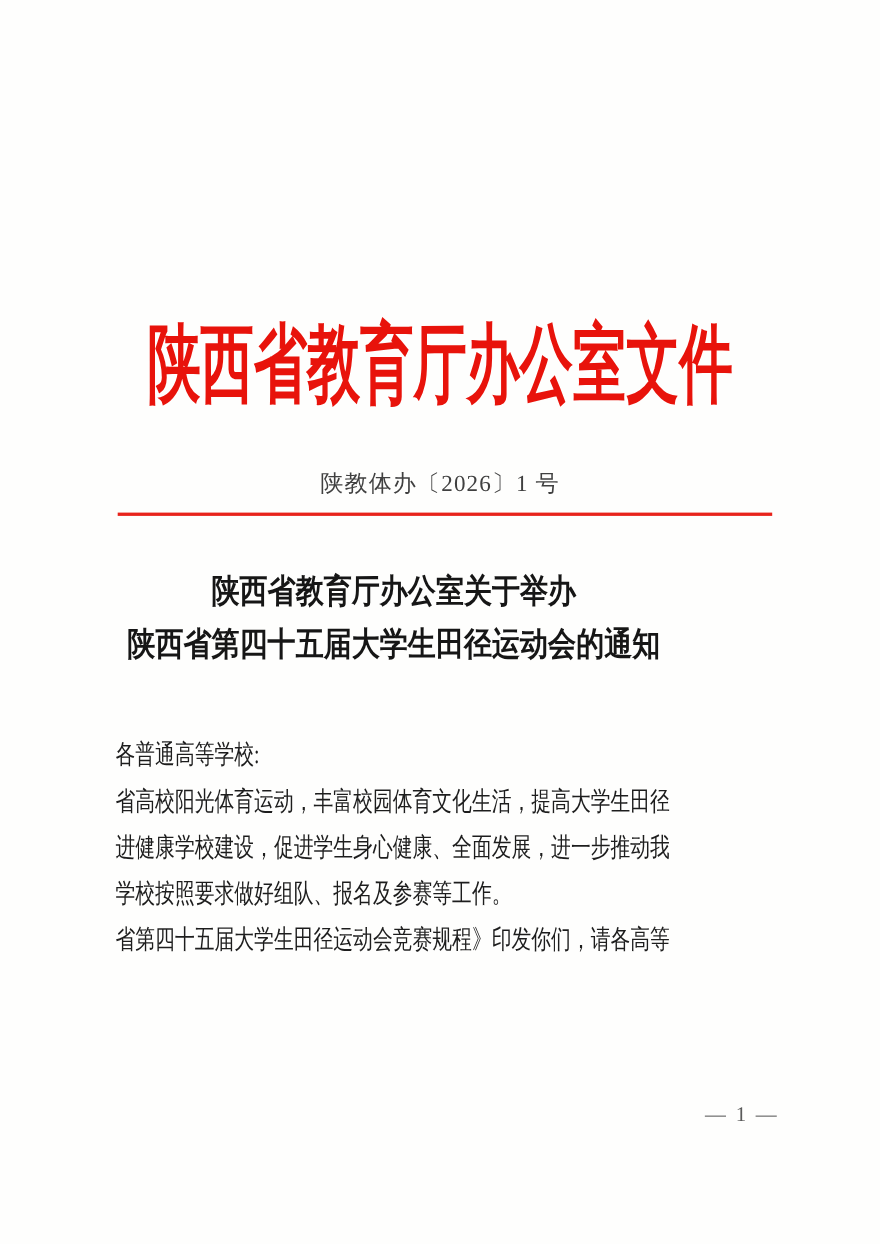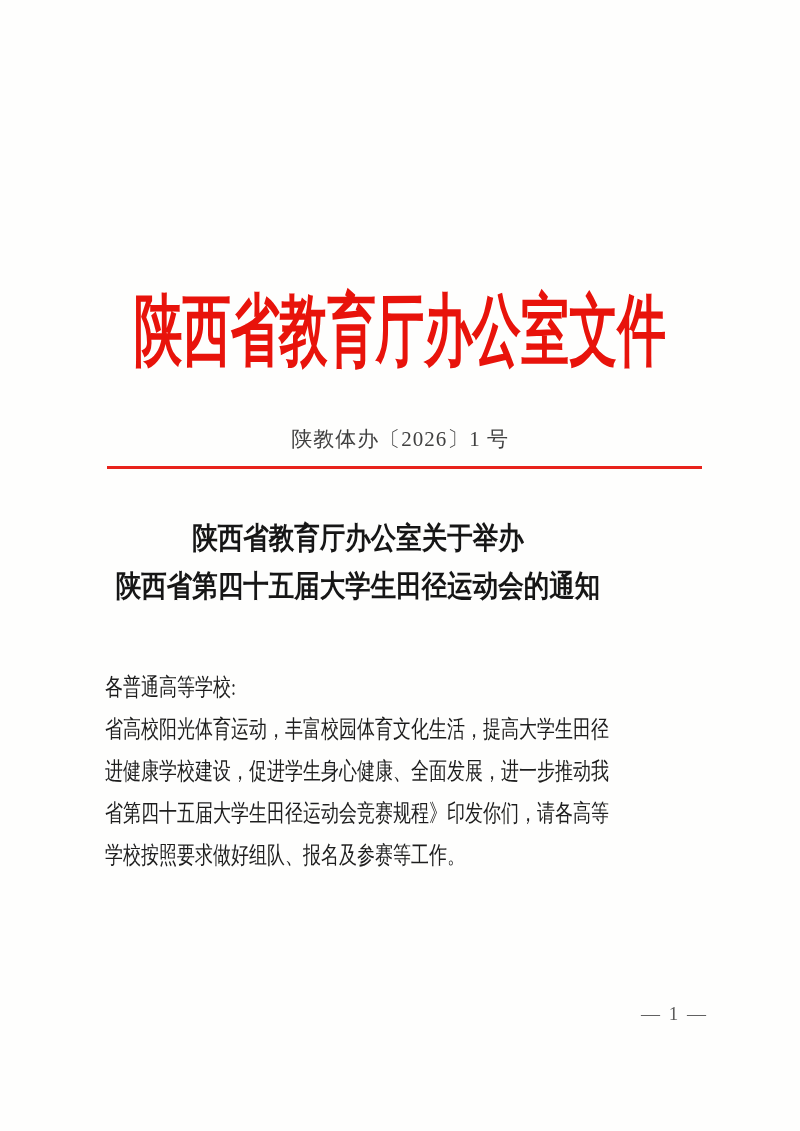--- a/index.html
+++ b/index.html
@@ -148,22 +148,22 @@
     <div class="b-line">
       <span class="txt">各普通高等学校:</span>
     </div>
     <div class="b-line">
       <span class="txt">省高校阳光体育运动，丰富校园体育文化生活，提高大学生田径</span>
     </div>
     <div class="b-line">
       <span class="txt">进健康学校建设，促进学生身心健康、全面发展，进一步推动我</span>
     </div>
     <div class="b-line">
-      <span class="txt">省第四十五届大学生田径运动会竞赛规程》印发你们，请各高等</span>
+      <span class="txt">学校按照要求做好组队、报名及参赛等工作。</span>
     </div>
     <div class="b-line">
-      <span class="txt">学校按照要求做好组队、报名及参赛等工作。</span>
+      <span class="txt">省第四十五届大学生田径运动会竞赛规程》印发你们，请各高等</span>
     </div>
   </div>
 
   <div class="page-number">— 1 —</div>
 
 </div>
 
 </body></html>

